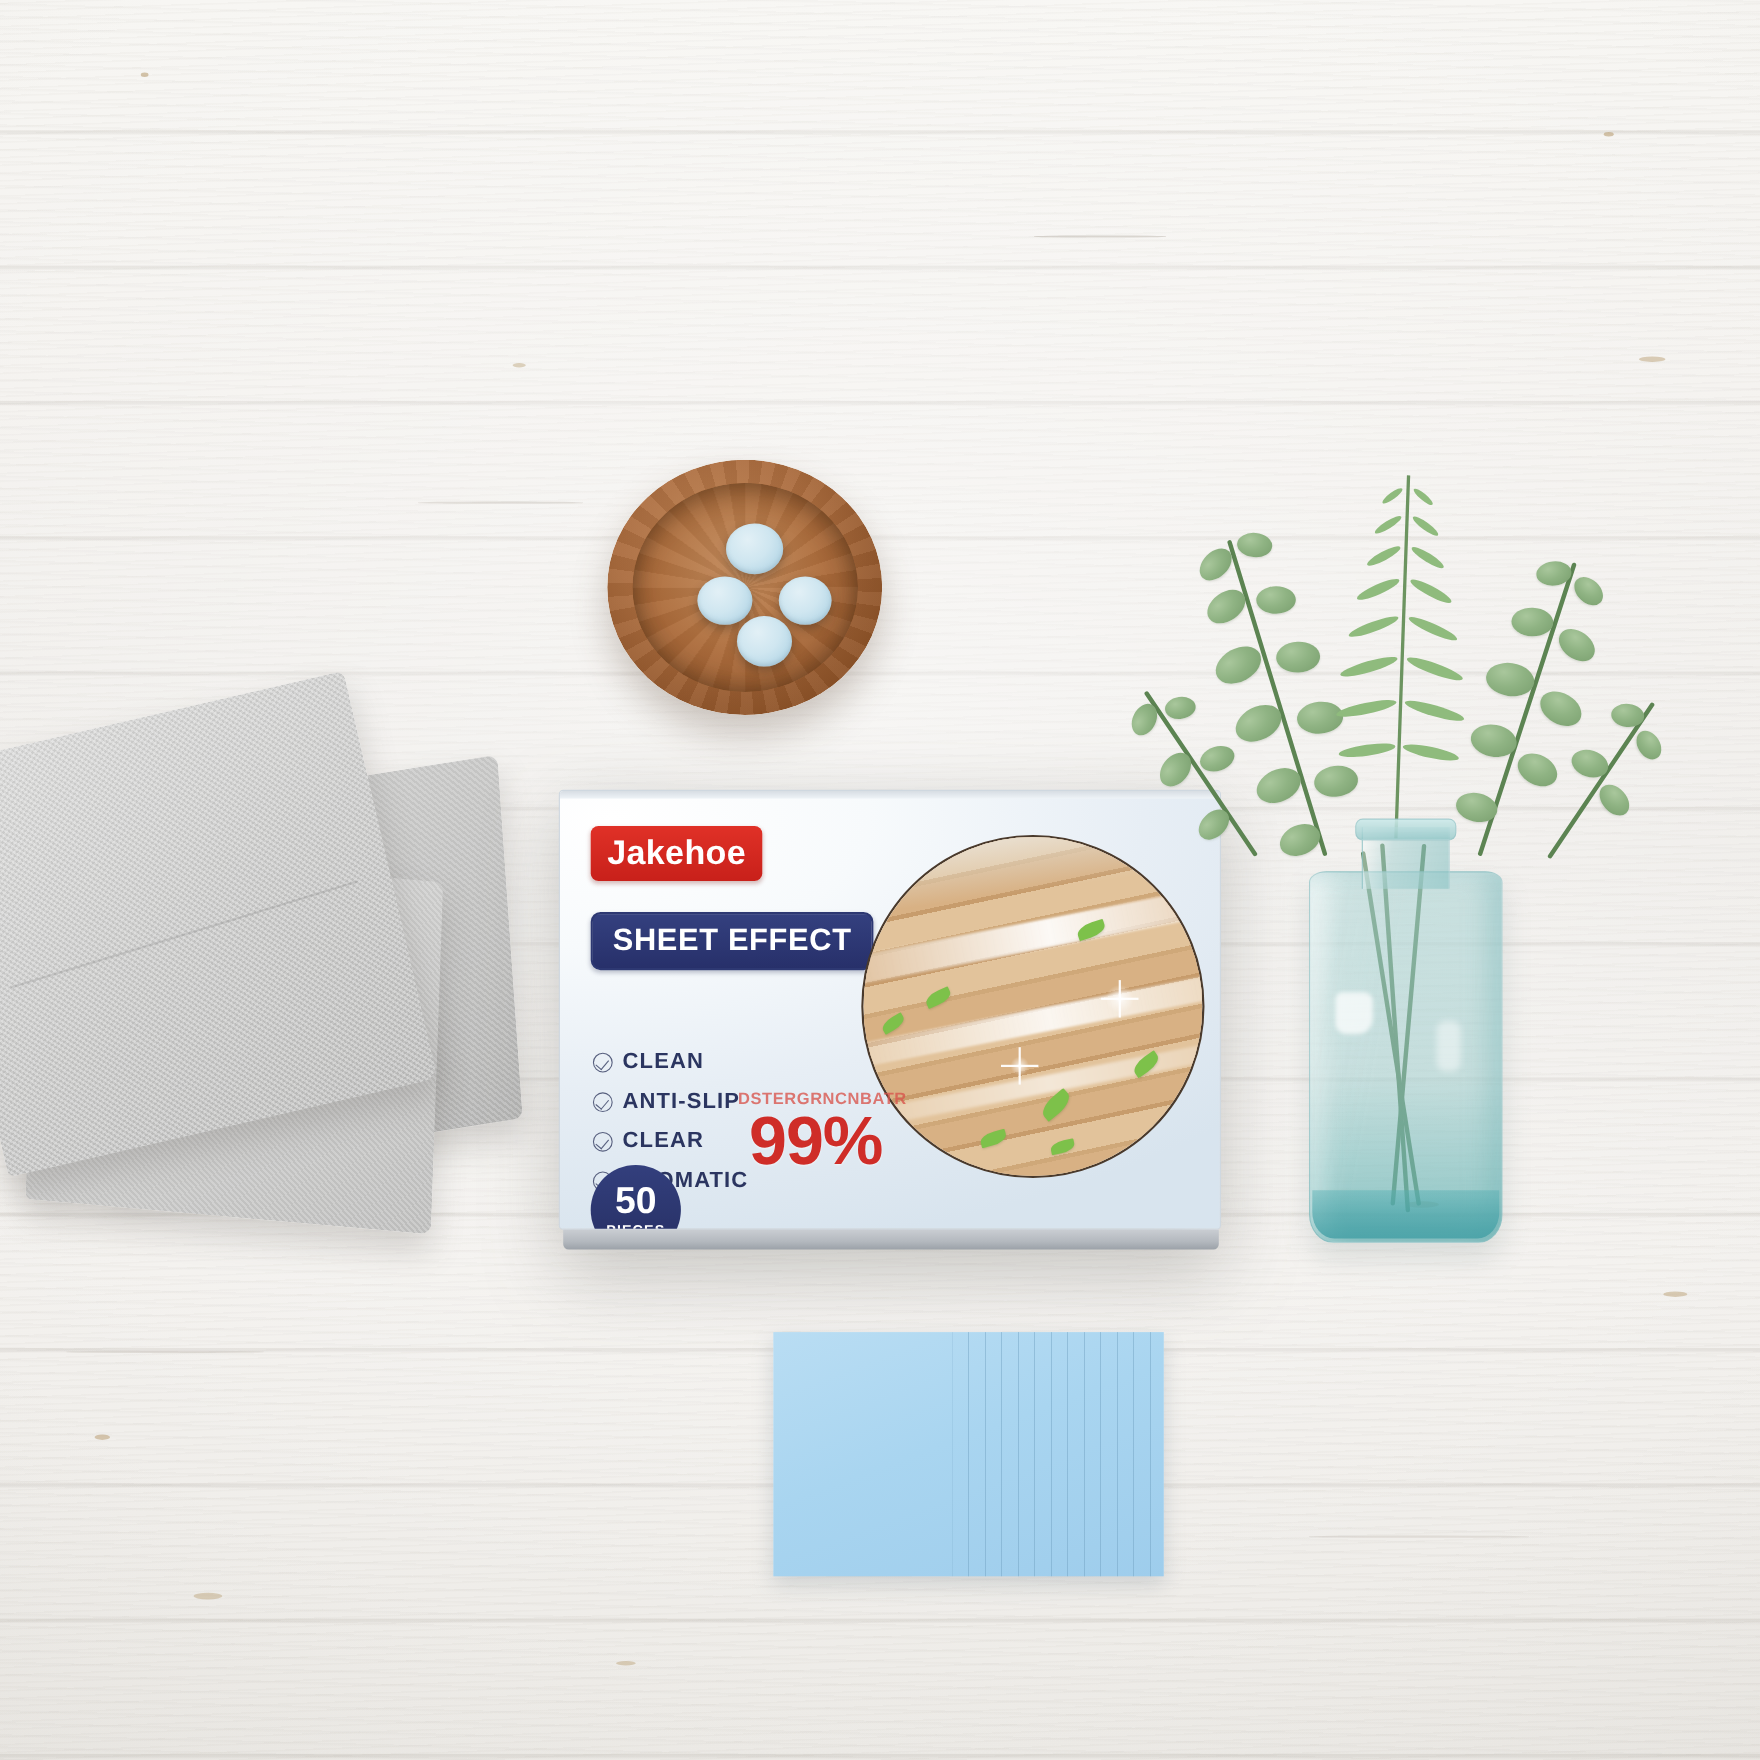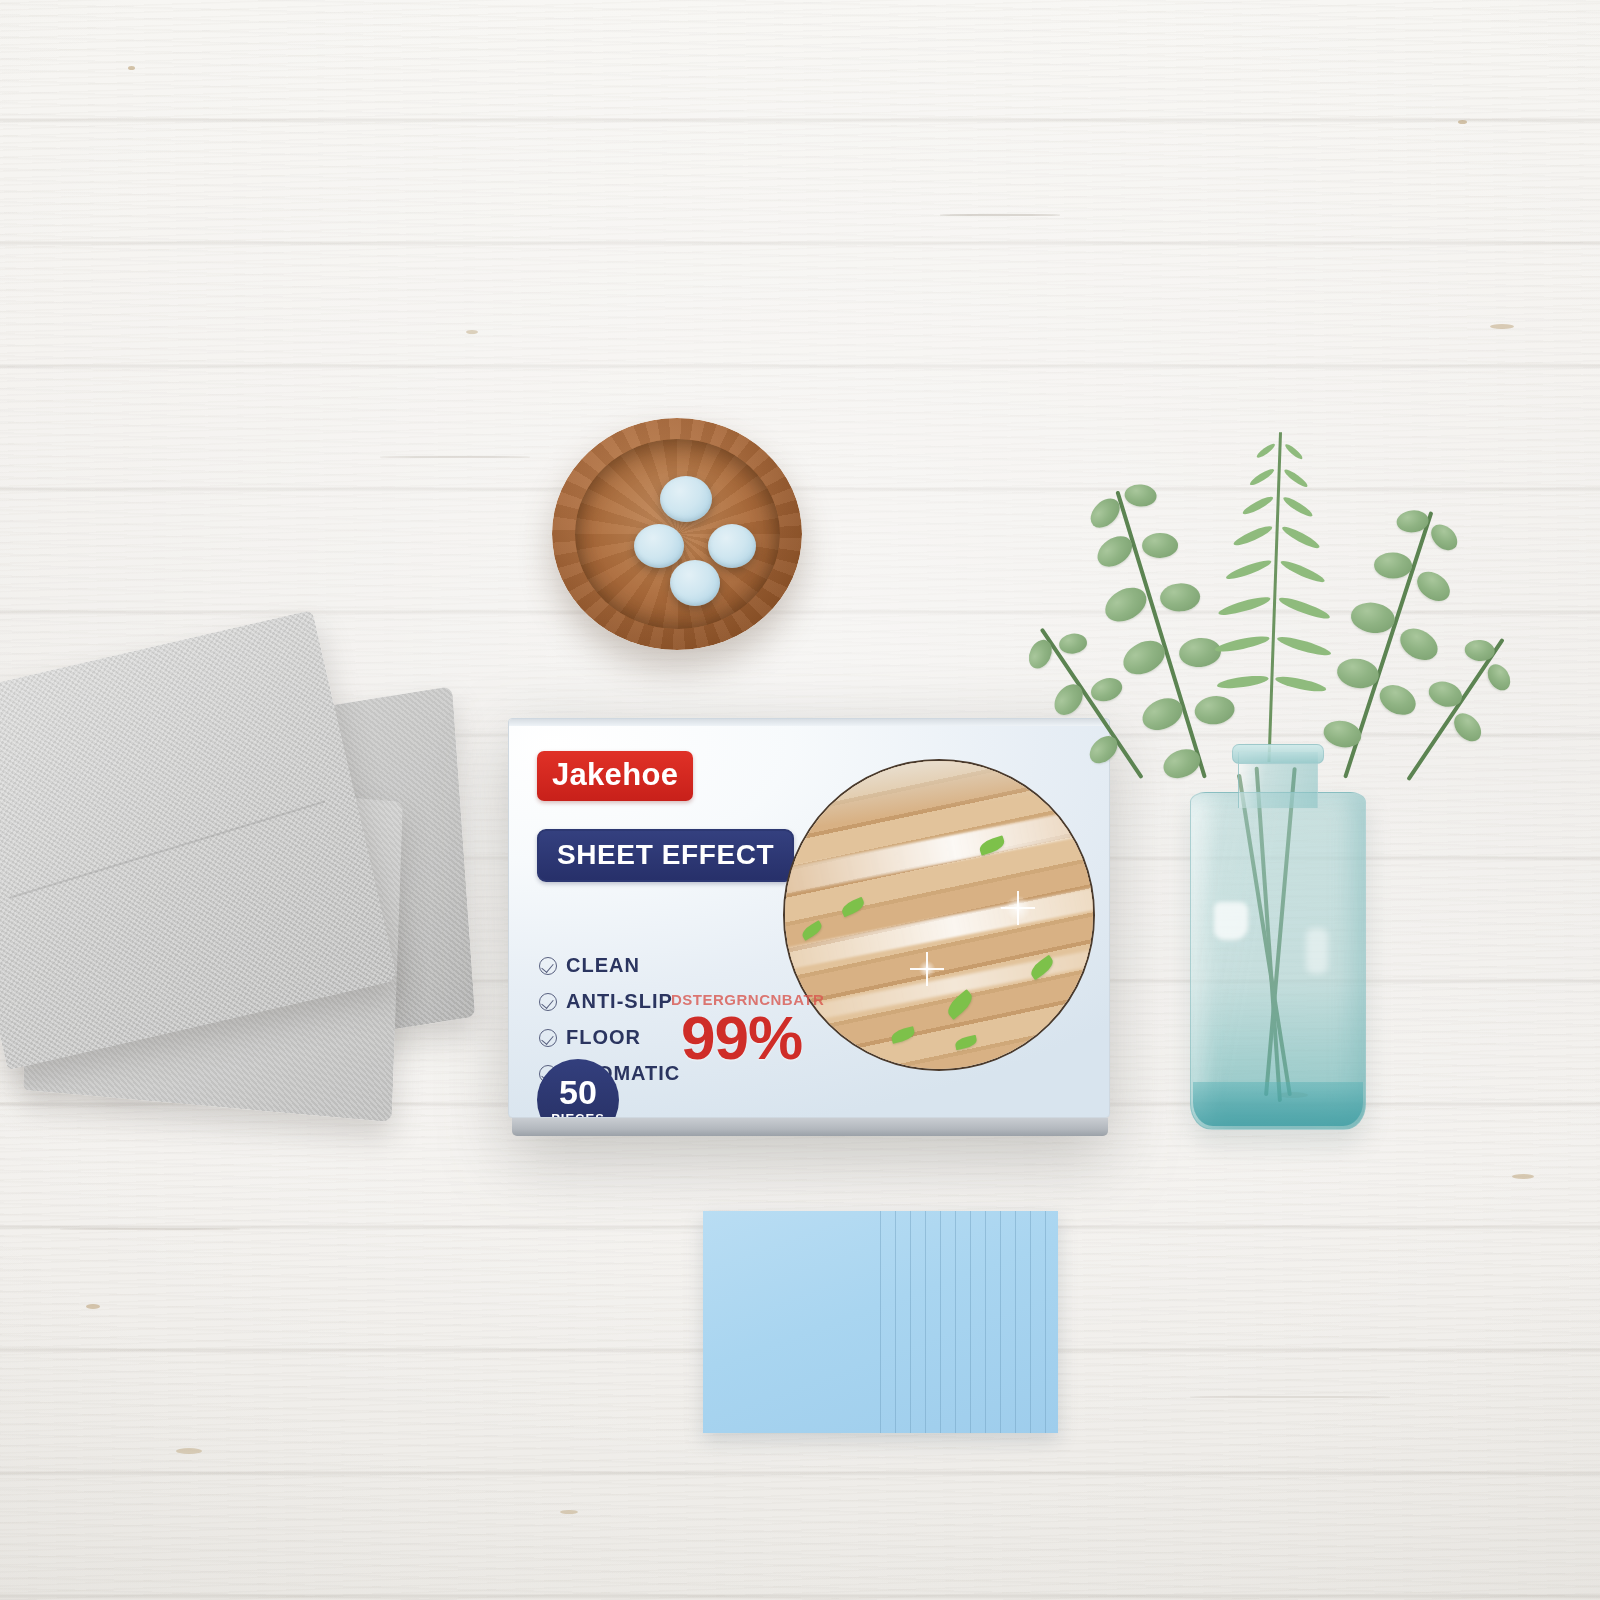--- a/index.html
+++ b/index.html
@@ -423,21 +423,21 @@
         <div class="feature">
           <span class="chk"></span>
           <span>CLEAN</span>
         </div>
         <div class="feature">
           <span class="chk"></span>
           <span>ANTI-SLIP</span>
         </div>
         <div class="feature">
           <span class="chk"></span>
-          <span>FLOOR</span>
+          <span>CLEAR</span>
         </div>
         <div class="feature">
           <span class="chk"></span>
           <span>AROMATIC</span>
         </div>
       </div>
 
       <div class="pieces-badge">
         <span class="pieces-num">50</span>
         <span class="pieces-lbl">PIECES</span>

